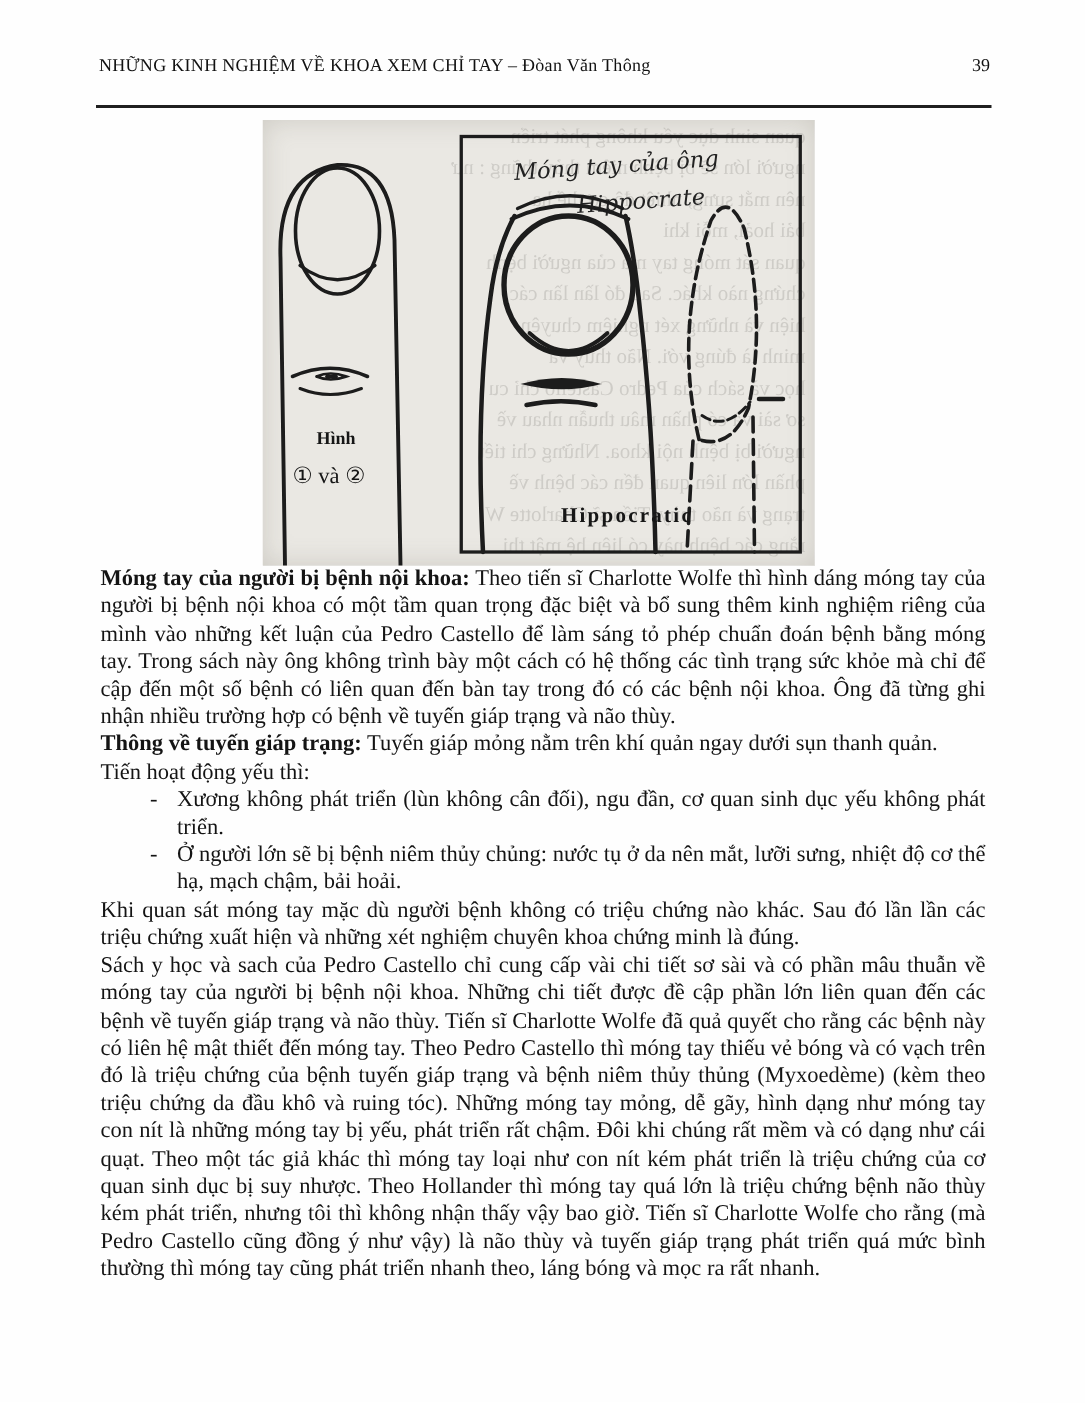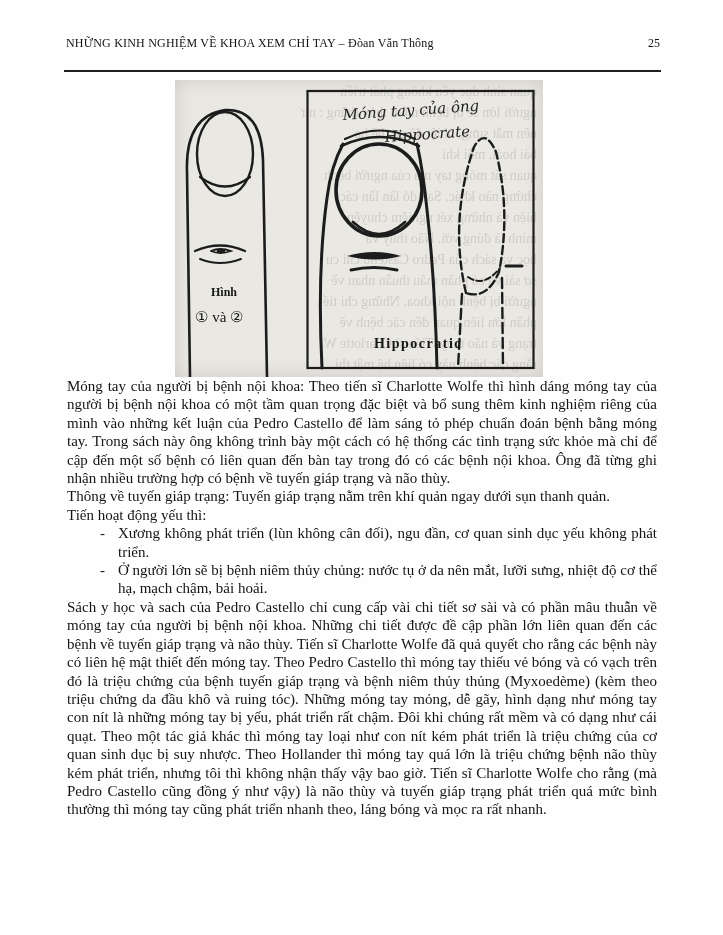--- a/index.html
+++ b/index.html
@@ -24,33 +24,33 @@
   }
   .figure svg{position:absolute;left:0;top:0;}
   .sketch{stroke:#1c1c1c;fill:none;stroke-linecap:round;}
   .svgtxt{fill:#161616;font-family:"Liberation Serif",serif;}
   .hand{fill:#222;font-family:"DejaVu Serif",serif;font-style:italic;}
   .body{
     position:absolute;left:67px;top:377px;width:590px;
     font-size:15px;line-height:18.4px;text-align:justify;color:#141414;
   }
   .body p{margin:0;}
-  .lead{font-weight:normal;}
+  .lead{font-weight:bold;}
   ul.dashes{list-style:none;margin:0;padding:0 0 0 51px;}
   ul.dashes li{position:relative;}
   ul.dashes li .mark{position:absolute;left:-18px;top:0;}
 </style>
 </head>
 <body>
 
 <div class="page">
 
   <div class="header">
     <span class="title">NHỮNG KINH NGHIỆM VỀ KHOA XEM CHỈ TAY – Đòan Văn Thông</span>
-    <span class="pagenum">25</span>
+    <span class="pagenum">39</span>
   </div>
   <div class="rule"></div>
 
   <div class="figure">
     <div class="bleed">
       <div>quan sinh dục yếu không phát triển</div>
       <div>người lớn sẽ bị bệnh niêm thủy thũng : nư</div>
       <div>nên mắt sưng, nhiệt độ cơ thể hạ</div>
       <div>bải hoải, mỗi khi</div>
       <div>quan sát móng tay mà của người bệnh</div>
@@ -102,22 +102,23 @@
         <path class="sketch" stroke-width="2.4" stroke-dasharray="10 5" d="M 327 198 L 328 288"></path>
         <path class="sketch" stroke-width="3" d="M 331 186 L 347 186"></path>
       </g>
 
       <text class="svgtxt" x="243" y="268" font-size="14" font-weight="600" text-anchor="middle" letter-spacing="1.5">Hippocratic</text>
     </svg>
   </div>
 
   <div class="body">
     <p><span class="lead">Móng tay của người bị bệnh nội khoa:</span><span> Theo tiến sĩ Charlotte Wolfe thì hình dáng móng tay của người bị bệnh nội khoa có một tầm quan trọng đặc biệt và bổ sung thêm kinh nghiệm riêng của mình vào những kết luận của Pedro Castello để làm sáng tỏ phép chuẩn đoán bệnh bằng móng tay. Trong sách này ông không trình bày một cách có hệ thống các tình trạng sức khỏe mà chỉ để cập đến một số bệnh có liên quan đến bàn tay trong đó có các bệnh nội khoa. Ông đã từng ghi nhận nhiều trường hợp có bệnh về tuyến giáp trạng và não thùy.</span></p>
-    <p><span class="lead">Thông về tuyến giáp trạng:</span><span> Tuyến giáp trạng nằm trên khí quản ngay dưới sụn thanh quản.</span></p>
+    <p><span class="lead">Thông về tuyến giáp trạng:</span><span> Tuyến giáp mỏng nằm trên khí quản ngay dưới sụn thanh quản.</span></p>
     <p>Tiến hoạt động yếu thì:</p>
     <ul class="dashes">
       <li><span class="mark">-</span><span>Xương không phát triển (lùn không cân đối), ngu đần, cơ quan sinh dục yếu không phát triển.</span></li>
       <li><span class="mark">-</span><span>Ở người lớn sẽ bị bệnh niêm thủy chủng: nước tụ ở da nên mắt, lưỡi sưng, nhiệt độ cơ thể hạ, mạch chậm, bải hoải.</span></li>
     </ul>
+    <p>Khi quan sát móng tay mặc dù người bệnh không có triệu chứng nào khác. Sau đó lần lần các triệu chứng xuất hiện và những xét nghiệm chuyên khoa chứng minh là đúng.</p>
     <p>Sách y học và sach của Pedro Castello chỉ cung cấp vài chi tiết sơ sài và có phần mâu thuẫn về móng tay của người bị bệnh nội khoa. Những chi tiết được đề cập phần lớn liên quan đến các bệnh về tuyến giáp trạng và não thùy. Tiến sĩ Charlotte Wolfe đã quả quyết cho rằng các bệnh này có liên hệ mật thiết đến móng tay. Theo Pedro Castello thì móng tay thiếu vẻ bóng và có vạch trên đó là triệu chứng của bệnh tuyến giáp trạng và bệnh niêm thủy thủng (Myxoedème) (kèm theo triệu chứng da đầu khô và ruing tóc). Những móng tay mỏng, dễ gãy, hình dạng như móng tay con nít là những móng tay bị yếu, phát triển rất chậm. Đôi khi chúng rất mềm và có dạng như cái quạt. Theo một tác giả khác thì móng tay loại như con nít kém phát triển là triệu chứng của cơ quan sinh dục bị suy nhược. Theo Hollander thì móng tay quá lớn là triệu chứng bệnh não thùy kém phát triển, nhưng tôi thì không nhận thấy vậy bao giờ. Tiến sĩ Charlotte Wolfe cho rằng (mà Pedro Castello cũng đồng ý như vậy) là não thùy và tuyến giáp trạng phát triển quá mức bình thường thì móng tay cũng phát triển nhanh theo, láng bóng và mọc ra rất nhanh.</p>
   </div>
 
 </div>
 
 </body></html>

